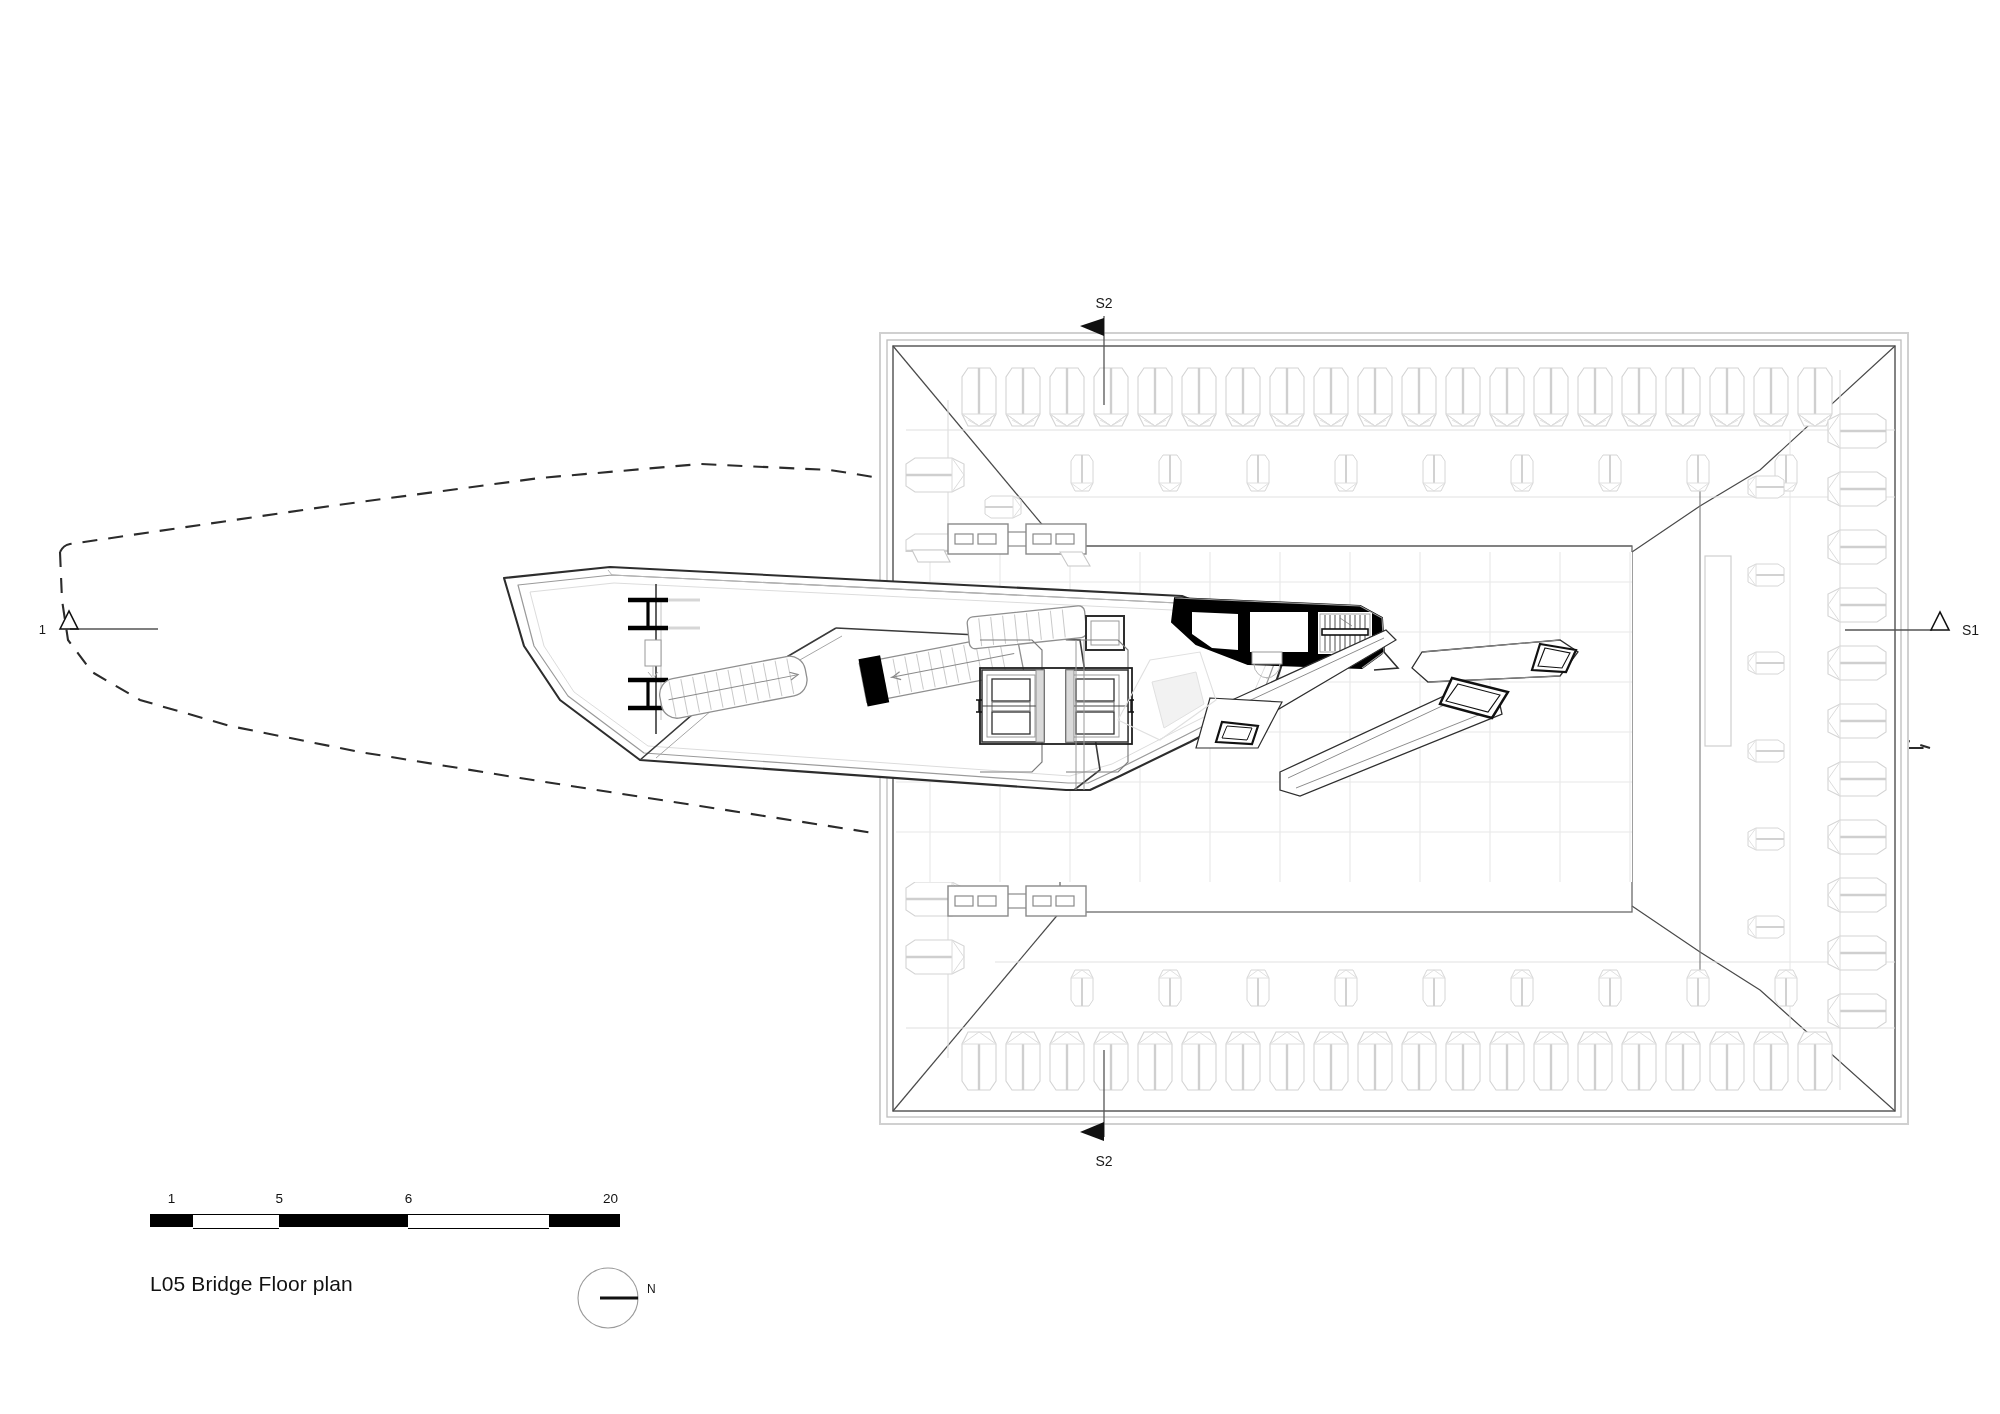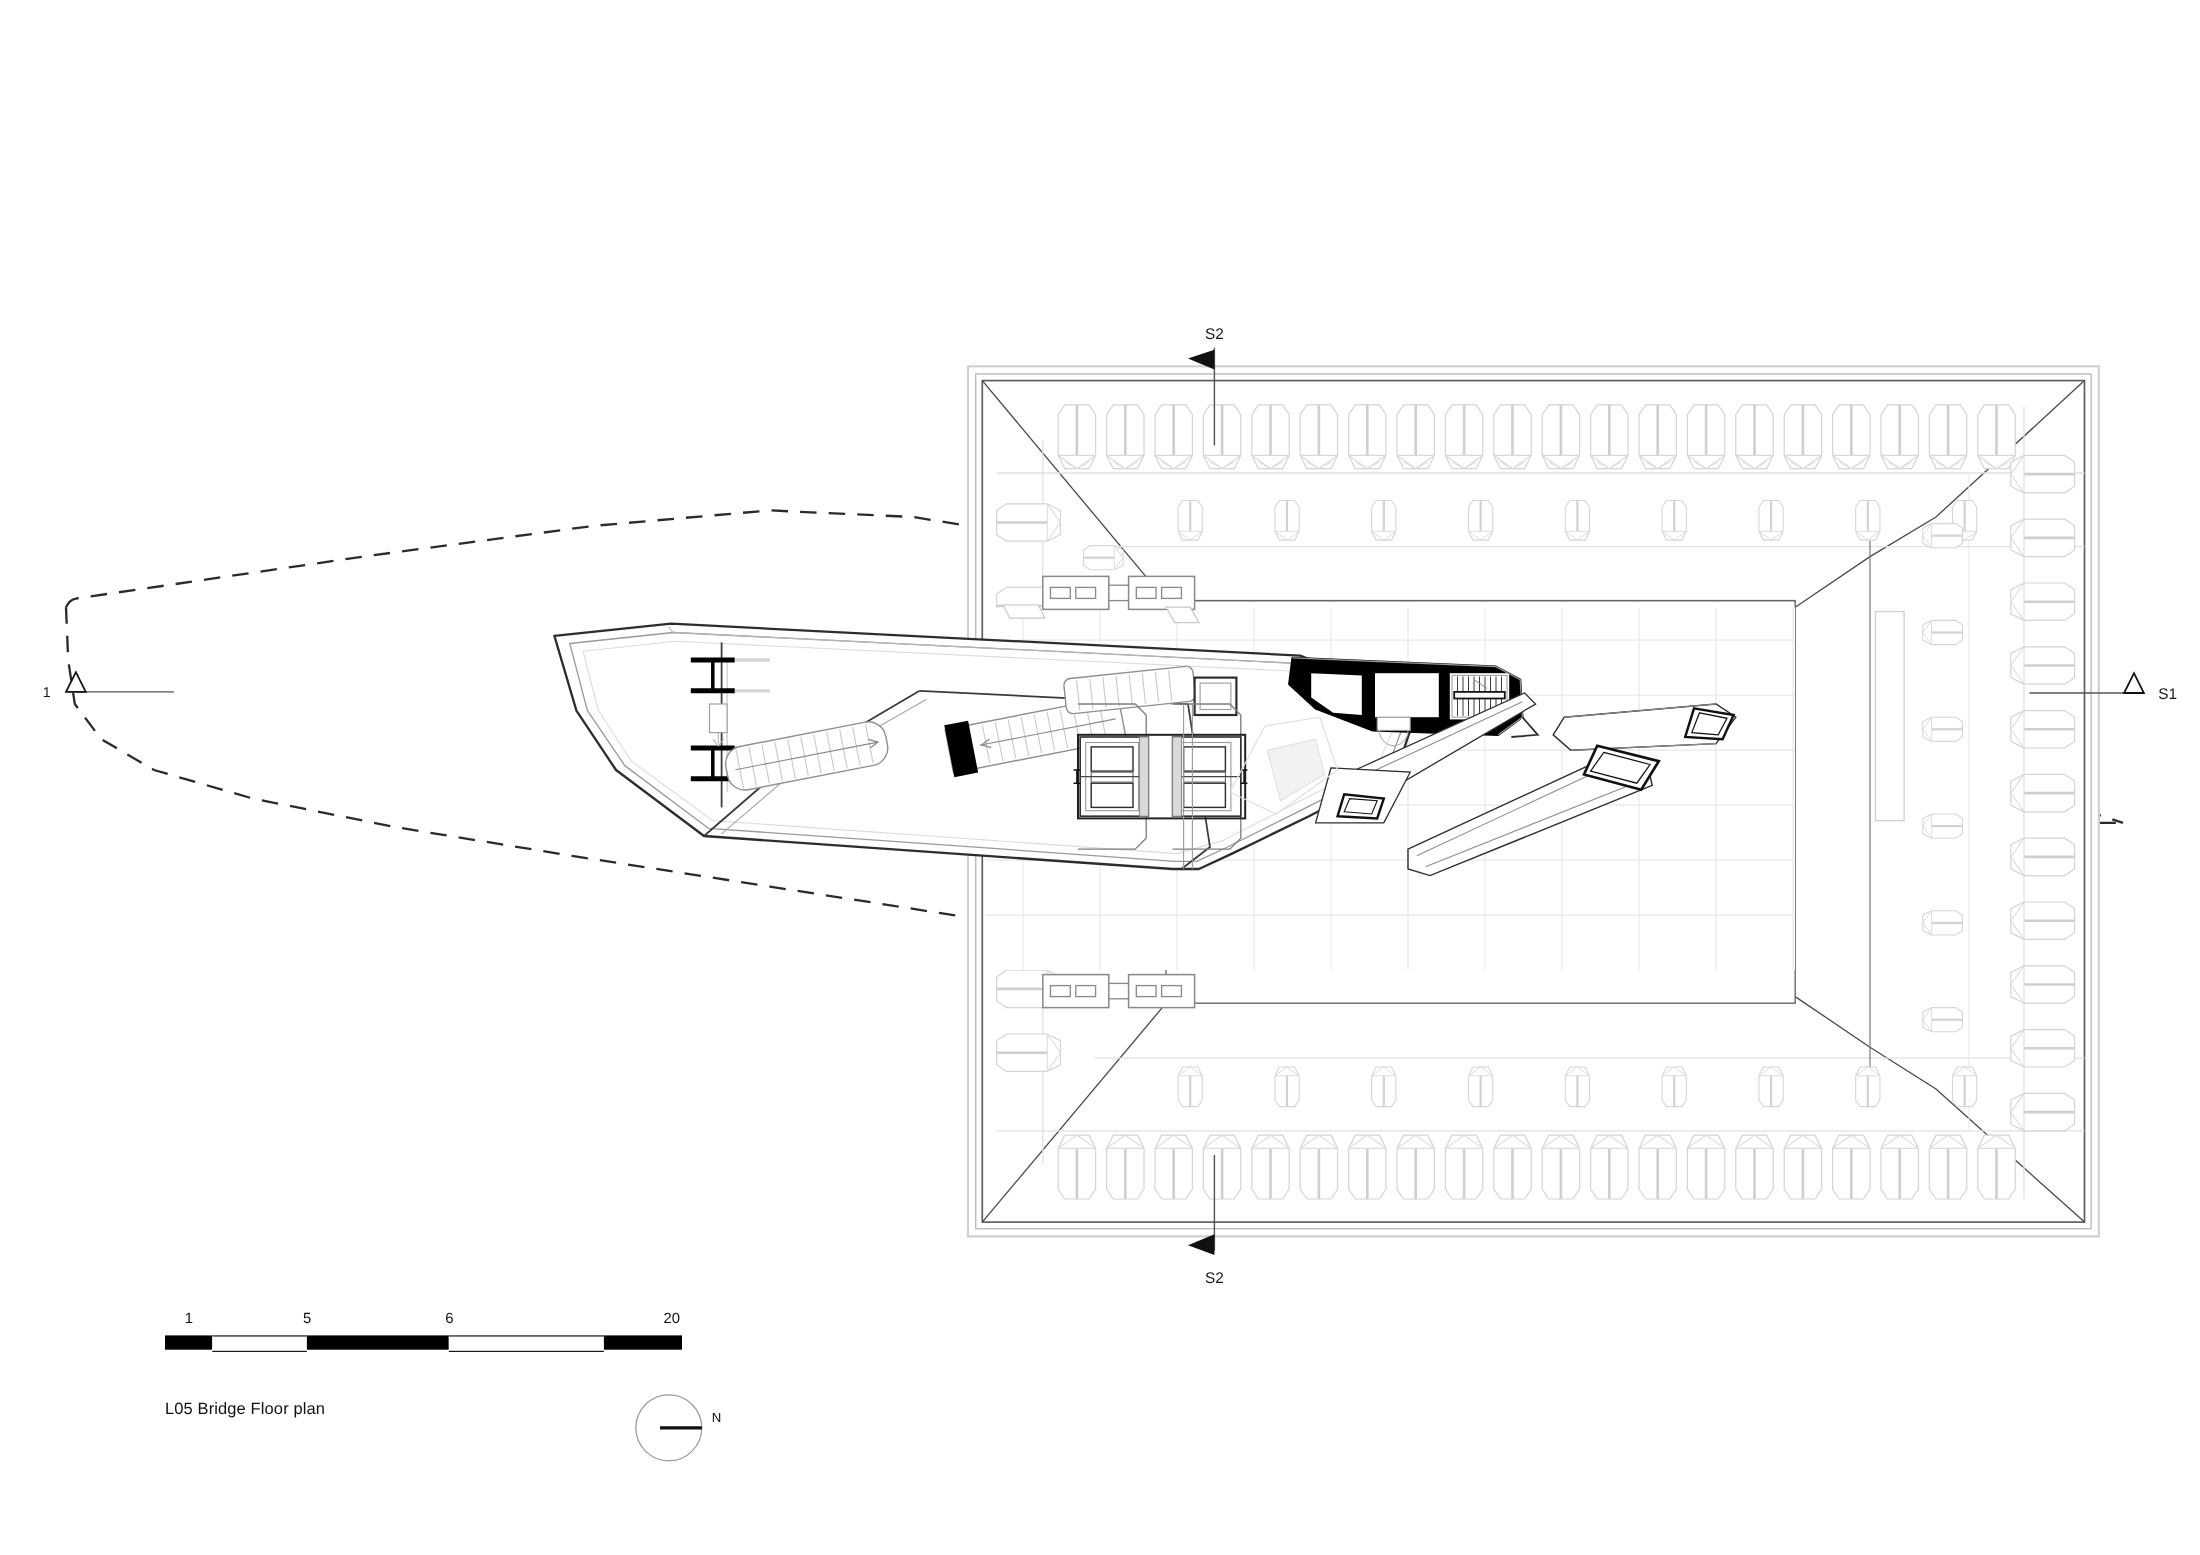--- a/index.html
+++ b/index.html
@@ -37,21 +37,21 @@
     width:470px;height:13px;
     display:flex;
     border:0;
   }
   .scale-bar i{display:block;height:13px;}
   .seg-fill{background:#000;}
   .seg-empty{background:#fff;border-top:1.3px solid #000;border-bottom:1.3px solid #000;}
 
   .caption{margin-top:34px;}
   .caption .sub{
-    font-size:15px;
+    font-size:21px;
     letter-spacing:.1px;
     color:#111;
     margin-bottom:2px;
   }
   .caption .main{
     font-size:32px;
     letter-spacing:-.2px;
     color:#000;
   }
 

